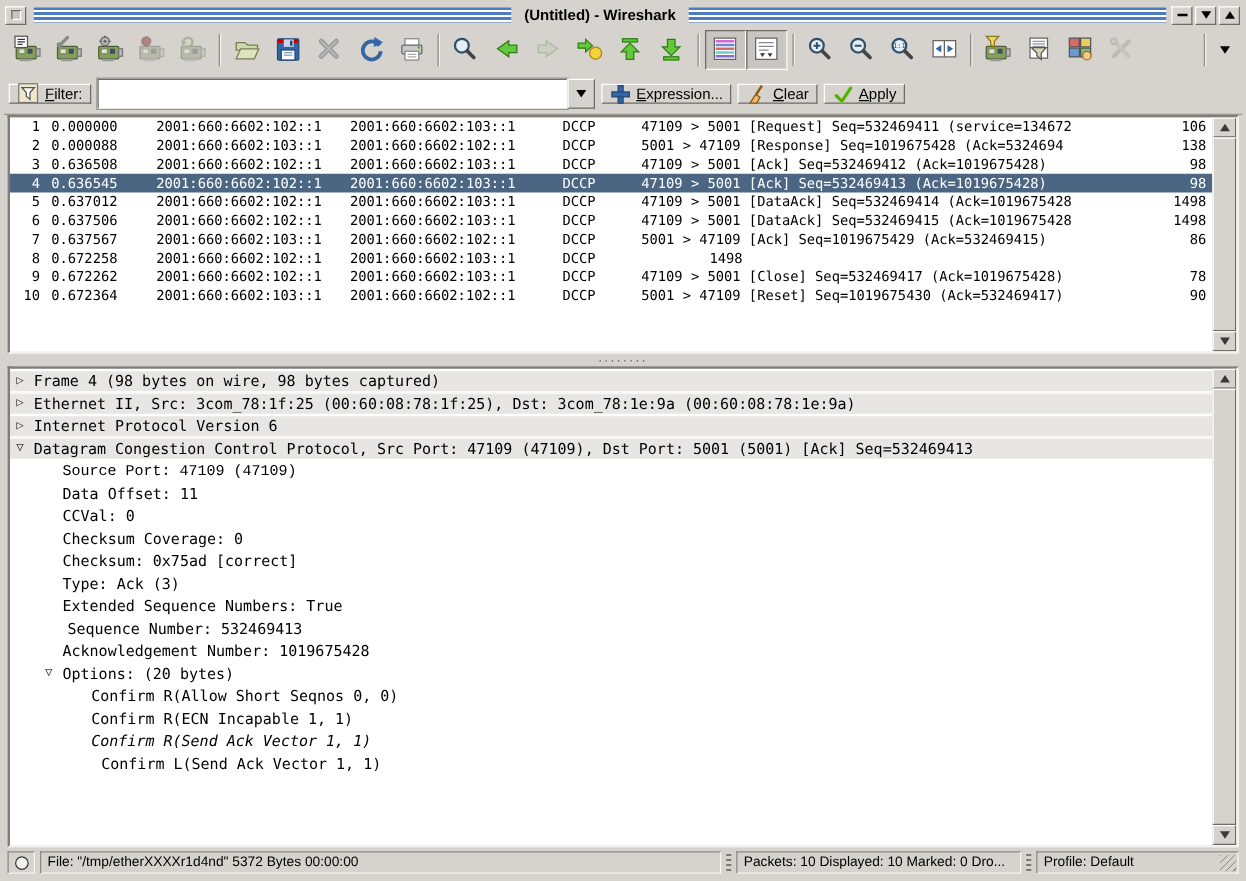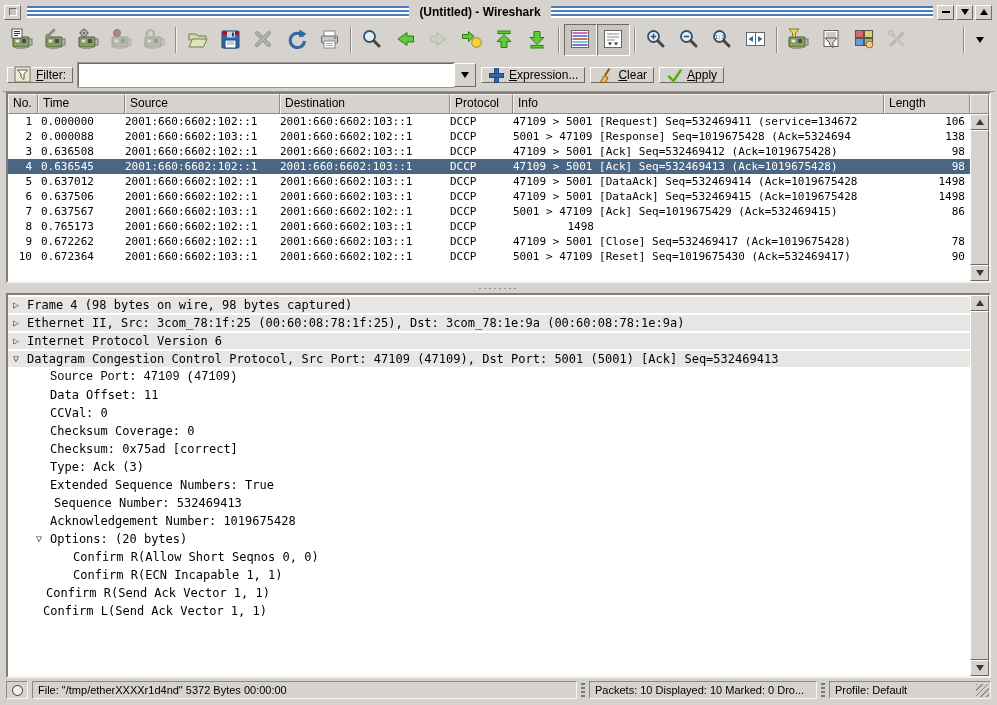--- a/index.html
+++ b/index.html
@@ -361,30 +361,20 @@
     <div class="fbtn">
       <svg width="17" height="17">
           <path d="M3 9.5 l4.5 4.5 L14.5 3.5" fill="none" stroke="#73c92e" stroke-width="3" stroke-linecap="round"></path>
           <path d="M3 9.5 l4.5 4.5 L14.5 3.5" fill="none" stroke="#4e9a06" stroke-width="1.2" stroke-linecap="round"></path>
         </svg>
       <span><u>A</u>pply</span>
     </div>
   </div>
 
   <div class="packet-list">
-    <div class="pl-header">
-      <div class="hcell h-no">No.</div>
-      <div class="hcell h-time">Time</div>
-      <div class="hcell h-src">Source</div>
-      <div class="hcell h-dst">Destination</div>
-      <div class="hcell h-proto">Protocol</div>
-      <div class="hcell h-info">Info</div>
-      <div class="hcell h-len">Length</div>
-      <div class="hcell h-corner"></div>
-    </div>
     <div class="pl-body">
       <div class="pl-rows" id="packet-rows">
           <div class="pl-row">
             <div class="c-no">1</div>
             <div class="c-time">0.000000</div>
             <div class="c-src">2001:660:6602:102::1</div>
             <div class="c-dst">2001:660:6602:103::1</div>
             <div class="c-proto">DCCP</div>
             <div class="c-info">47109 &gt; 5001 [Request] Seq=532469411 (service=134672</div>
             <div class="c-len">106</div>
@@ -438,21 +428,21 @@
             <div class="c-no">7</div>
             <div class="c-time">0.637567</div>
             <div class="c-src">2001:660:6602:103::1</div>
             <div class="c-dst">2001:660:6602:102::1</div>
             <div class="c-proto">DCCP</div>
             <div class="c-info">5001 &gt; 47109 [Ack] Seq=1019675429 (Ack=532469415)</div>
             <div class="c-len">86</div>
           </div>
           <div class="pl-row">
             <div class="c-no">8</div>
-            <div class="c-time">0.765173</div>
+            <div class="c-time">0.672258</div>
             <div class="c-src">2001:660:6602:102::1</div>
             <div class="c-dst">2001:660:6602:103::1</div>
             <div class="c-proto">DCCP</div>
             <div class="c-len">1498</div>
           </div>
           <div class="pl-row">
             <div class="c-no">9</div>
             <div class="c-time">0.672262</div>
             <div class="c-src">2001:660:6602:102::1</div>
             <div class="c-dst">2001:660:6602:103::1</div>
@@ -545,25 +535,25 @@
           <span>Options: (20 bytes)</span>
         </div>
         <div class="dt-row" style="padding-left: 51px;">
           <span class="dt-exp"></span>
           <span>Confirm R(Allow Short Seqnos 0, 0)</span>
         </div>
         <div class="dt-row" style="padding-left: 51px;">
           <span class="dt-exp"></span>
           <span>Confirm R(ECN Incapable 1, 1)</span>
         </div>
-        <div class="dt-row" style="padding-left: 24px;">
+        <div class="dt-row" style="padding-left: 51px; font-style: italic;">
           <span class="dt-exp"></span>
           <span>Confirm R(Send Ack Vector 1, 1)</span>
         </div>
-        <div class="dt-row" style="padding-left: 21px;">
+        <div class="dt-row" style="padding-left: 59px;">
           <span class="dt-exp"></span>
           <span>Confirm L(Send Ack Vector 1, 1)</span>
         </div>
       </div>
     <div class="vscroll">
       <div class="sb-step">
           <div class="sb-up"></div>
         </div>
       <div class="sb-thumb"></div>
       <div class="sb-step">

